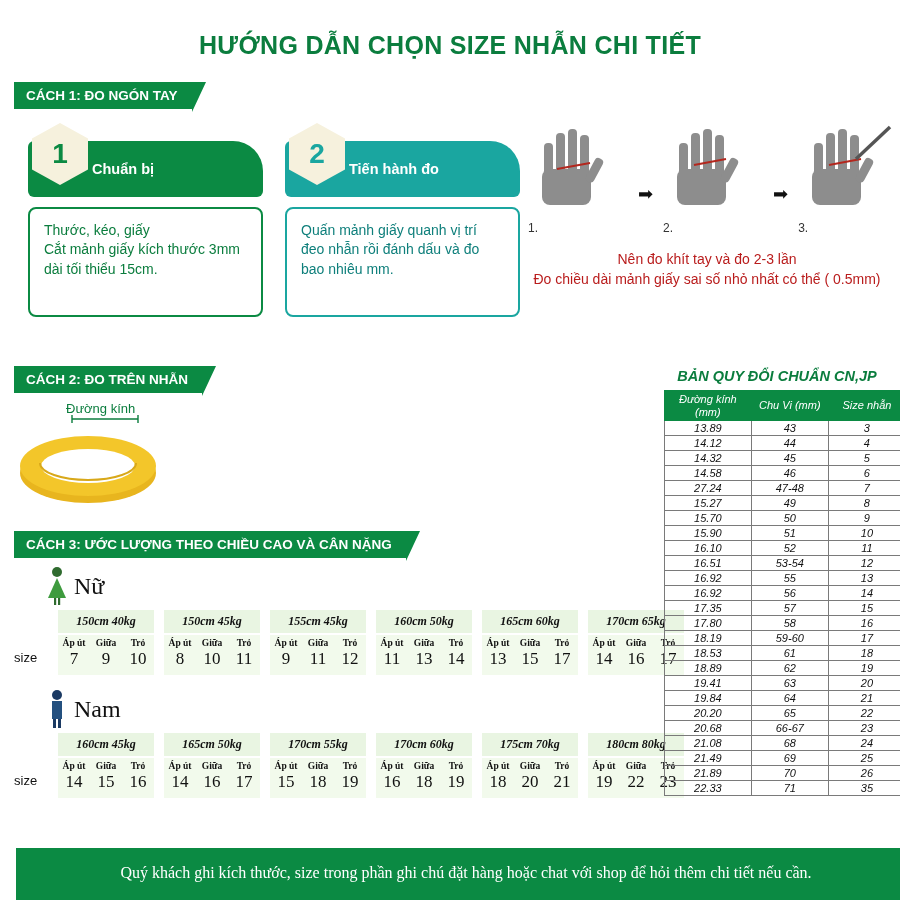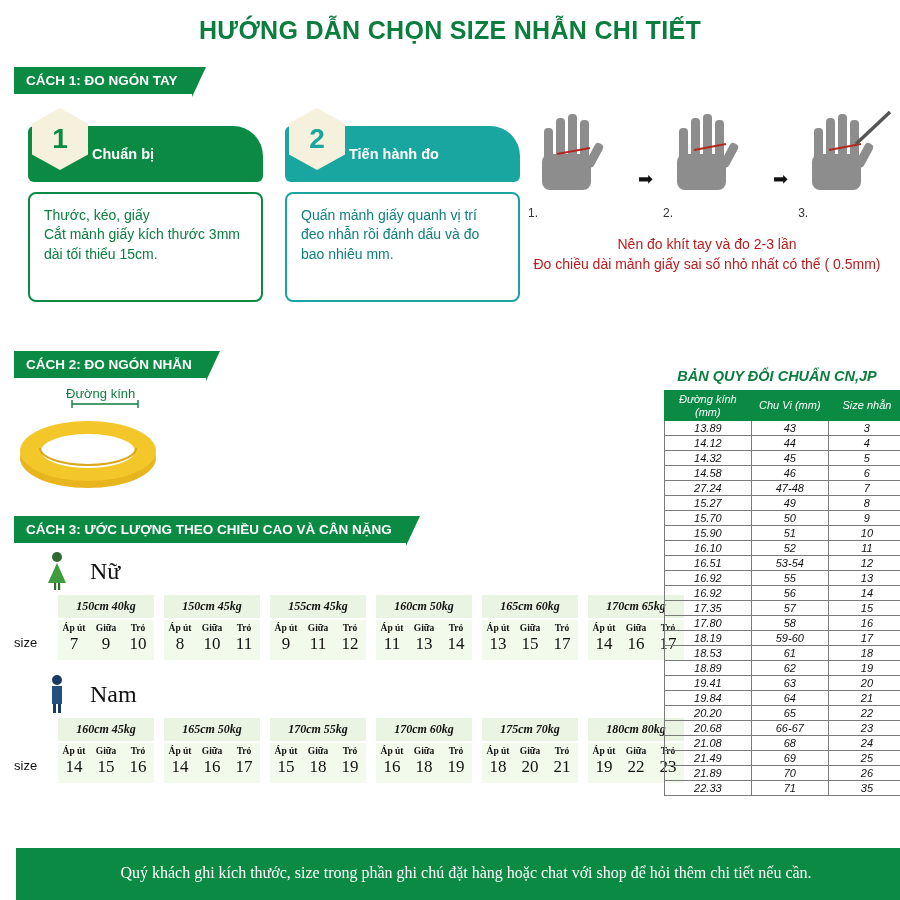--- a/index.html
+++ b/index.html
@@ -14,21 +14,21 @@
   }
   .page { position:relative; width:900px; height:900px; }
 
   
   .title {
     text-align:center;
     font-size:25px;
     font-weight:bold;
     color:#0b7d3e;
     letter-spacing:.3px;
-    padding-top:16px;
+    padding-top:31px;
   }
 
   
   .banner {
     display:inline-block;
     background:#0b8a43;
     color:#ffffff;
     font-weight:bold;
     font-size:13.5px;
     padding:6px 14px 6px 12px;
@@ -111,21 +111,21 @@
     background:#0b8a43; color:#fff; font-weight:normal;
     border:1px solid #0b8a43; padding:2px 2px; font-size:11px;
     line-height:1.15;
   }
   table.cn td {
     border:1px solid #7a7a7a; text-align:center; padding:1px 2px;
     height:15px;
   }
 
   
-  .gender-row { display:flex; align-items:center; gap:20px; margin:8px 0 4px 44px; }
+  .gender-row { display:flex; align-items:center; gap:4px; margin:8px 0 4px 44px; }
   .gender-name { font-size:24px; color:#111; font-family:"Liberation Serif", serif; }
 
   .sizes { display:flex; gap:10px; padding:0 14px 0 14px; align-items:stretch; }
   .size-left { width:34px; display:flex; align-items:flex-end; padding-bottom:10px; font-size:13px; color:#111; }
   .size-block { width:96px; }
   .size-block .hdr {
     background:#e9f5e2; text-align:center; font-size:12px; color:#111;
     font-family:"Liberation Serif", serif; font-weight:bold;
     padding:4px 0; border-bottom:2px solid #fff;font-style:italic;
   }
@@ -234,21 +234,21 @@
           <div class="hand-label">3.</div>
         </div>
 
       </div>
       <div class="note" style="white-space:pre-line;">Nên đo khít tay và đo 2-3 lần
 Đo chiều dài mảnh giấy sai số nhỏ nhất có thể ( 0.5mm)</div>
     </div>
   </div>
 
   <div class="banner-wrap" style="margin-top:14px;">
-    <span class="banner">CÁCH 2: ĐO NGÓN NHẪN</span>
+    <span class="banner">CÁCH 2: ĐO TRÊN NHẪN</span>
   </div>
 
   <div class="ring-area">
     <div class="dk-label">Đường kính</div>
     <svg width="220" height="110" viewBox="0 0 220 110" style="position:absolute; left:10px; top:14px;">
       <path d="M62 8 L128 8" stroke="#0b7d3e" stroke-width="1.4"></path>
       <path d="M62 4 L62 12 M128 4 L128 12" stroke="#0b7d3e" stroke-width="1.4"></path>
       <ellipse cx="78" cy="62" rx="68" ry="30" fill="#e8b51e"></ellipse>
       <ellipse cx="78" cy="55" rx="68" ry="30" fill="#f3c62a"></ellipse>
       <ellipse cx="78" cy="55" rx="47" ry="17" fill="#ffffff"></ellipse>

